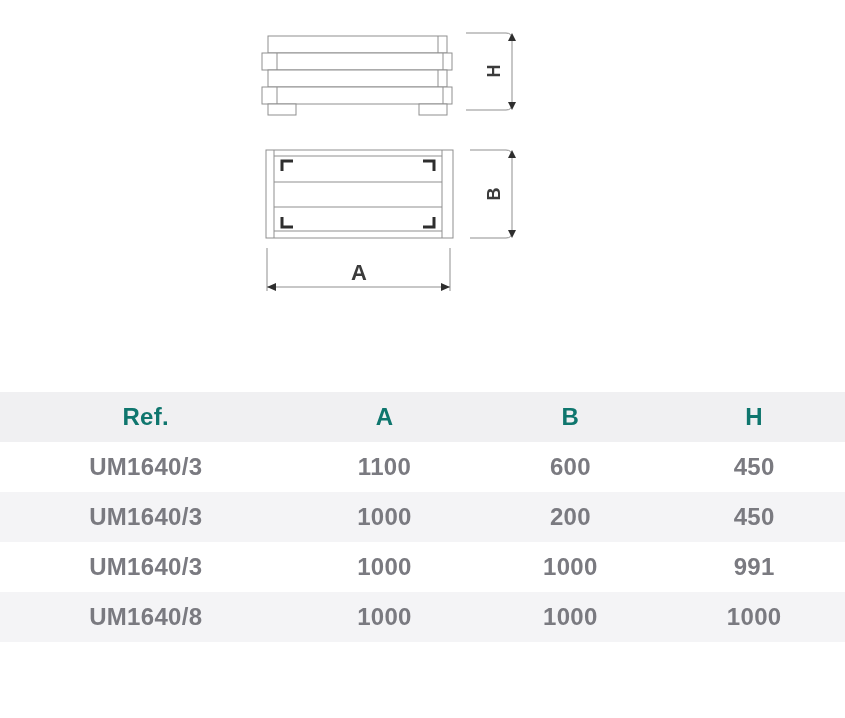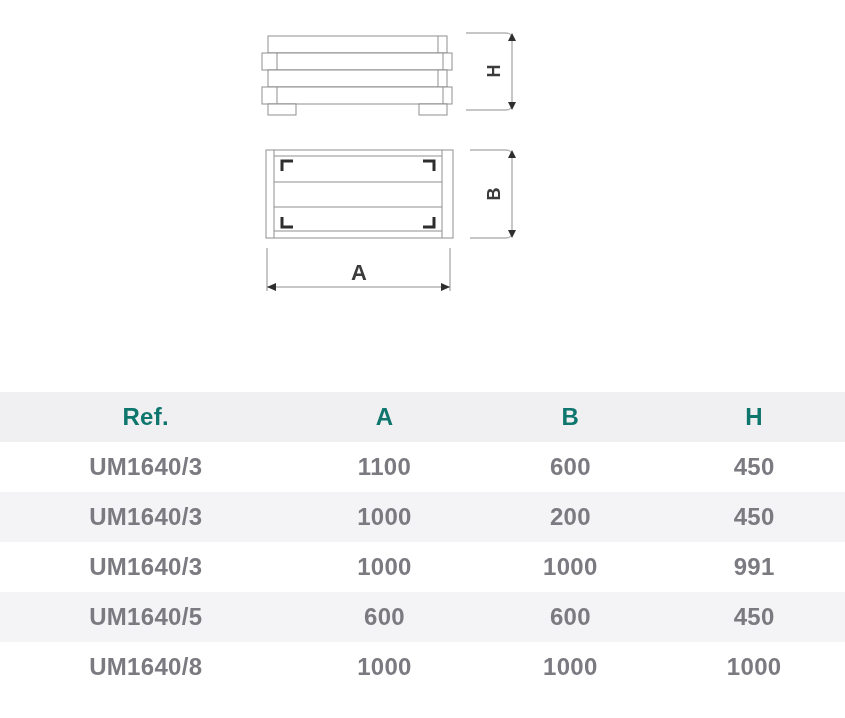--- a/index.html
+++ b/index.html
@@ -145,25 +145,19 @@
       <td>200</td>
       <td>450</td>
     </tr>
     <tr>
       <td>UM1640/3</td>
       <td>1000</td>
       <td>1000</td>
       <td>991</td>
     </tr>
     <tr>
-      <td>UM1640/5</td>
-      <td>600</td>
-      <td>600</td>
-      <td>450</td>
-    </tr>
-    <tr>
       <td>UM1640/8</td>
       <td>1000</td>
       <td>1000</td>
       <td>1000</td>
     </tr>
   </tbody>
 </table>
 
 </body></html>

